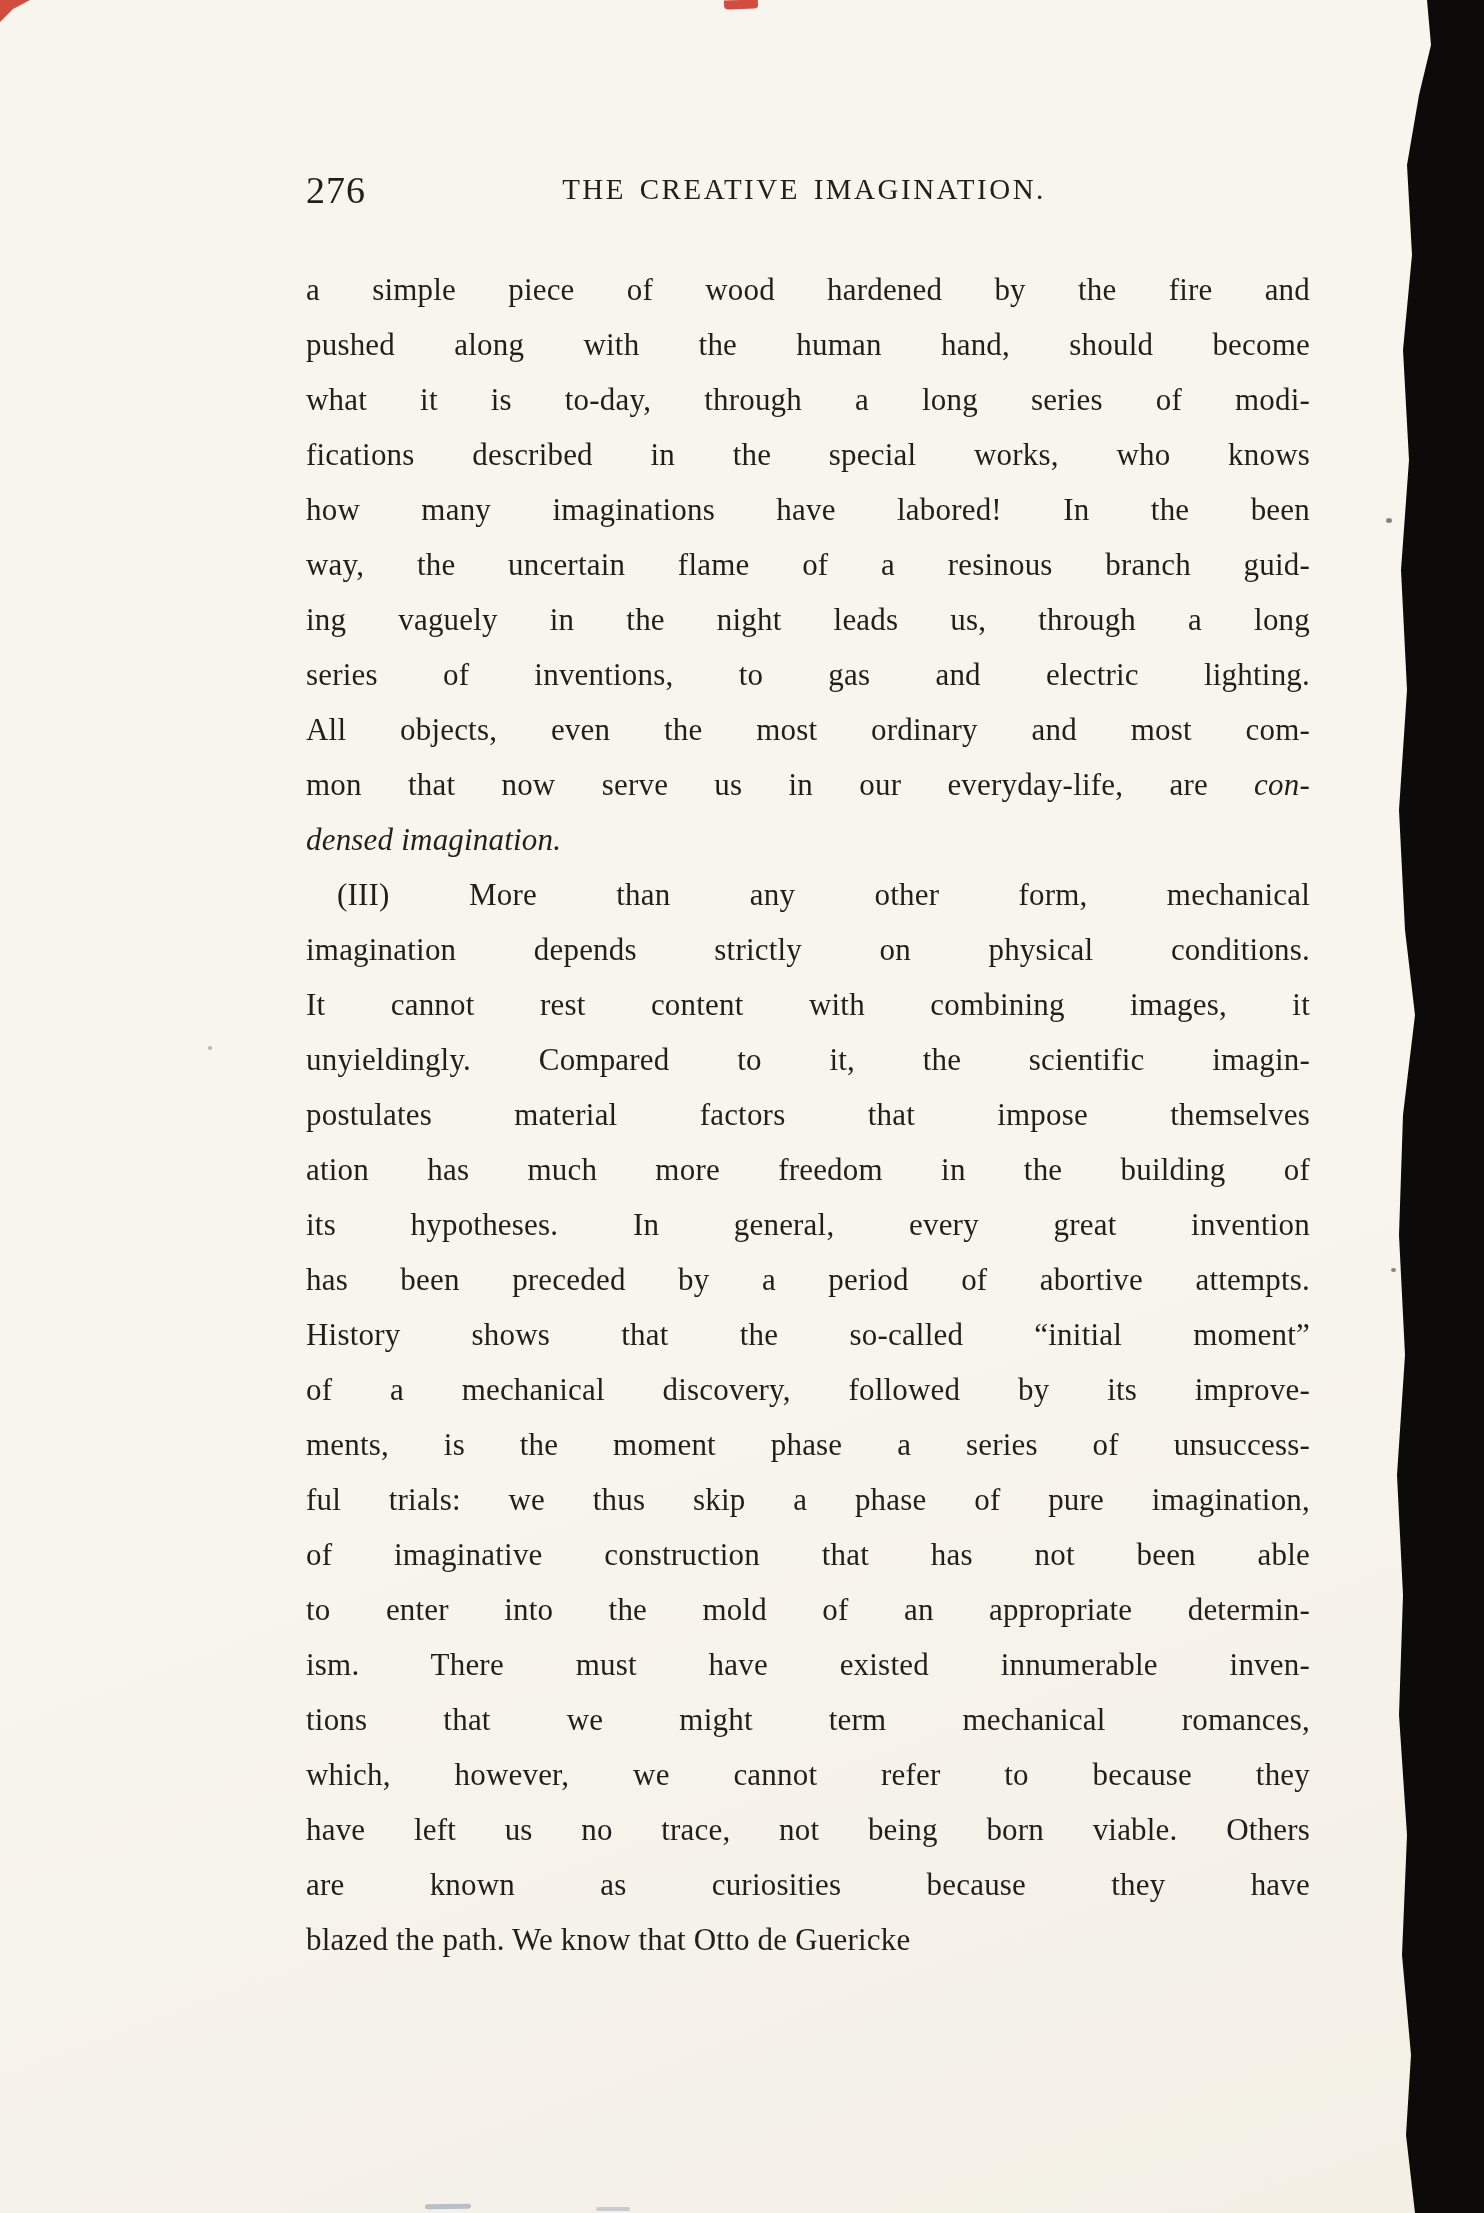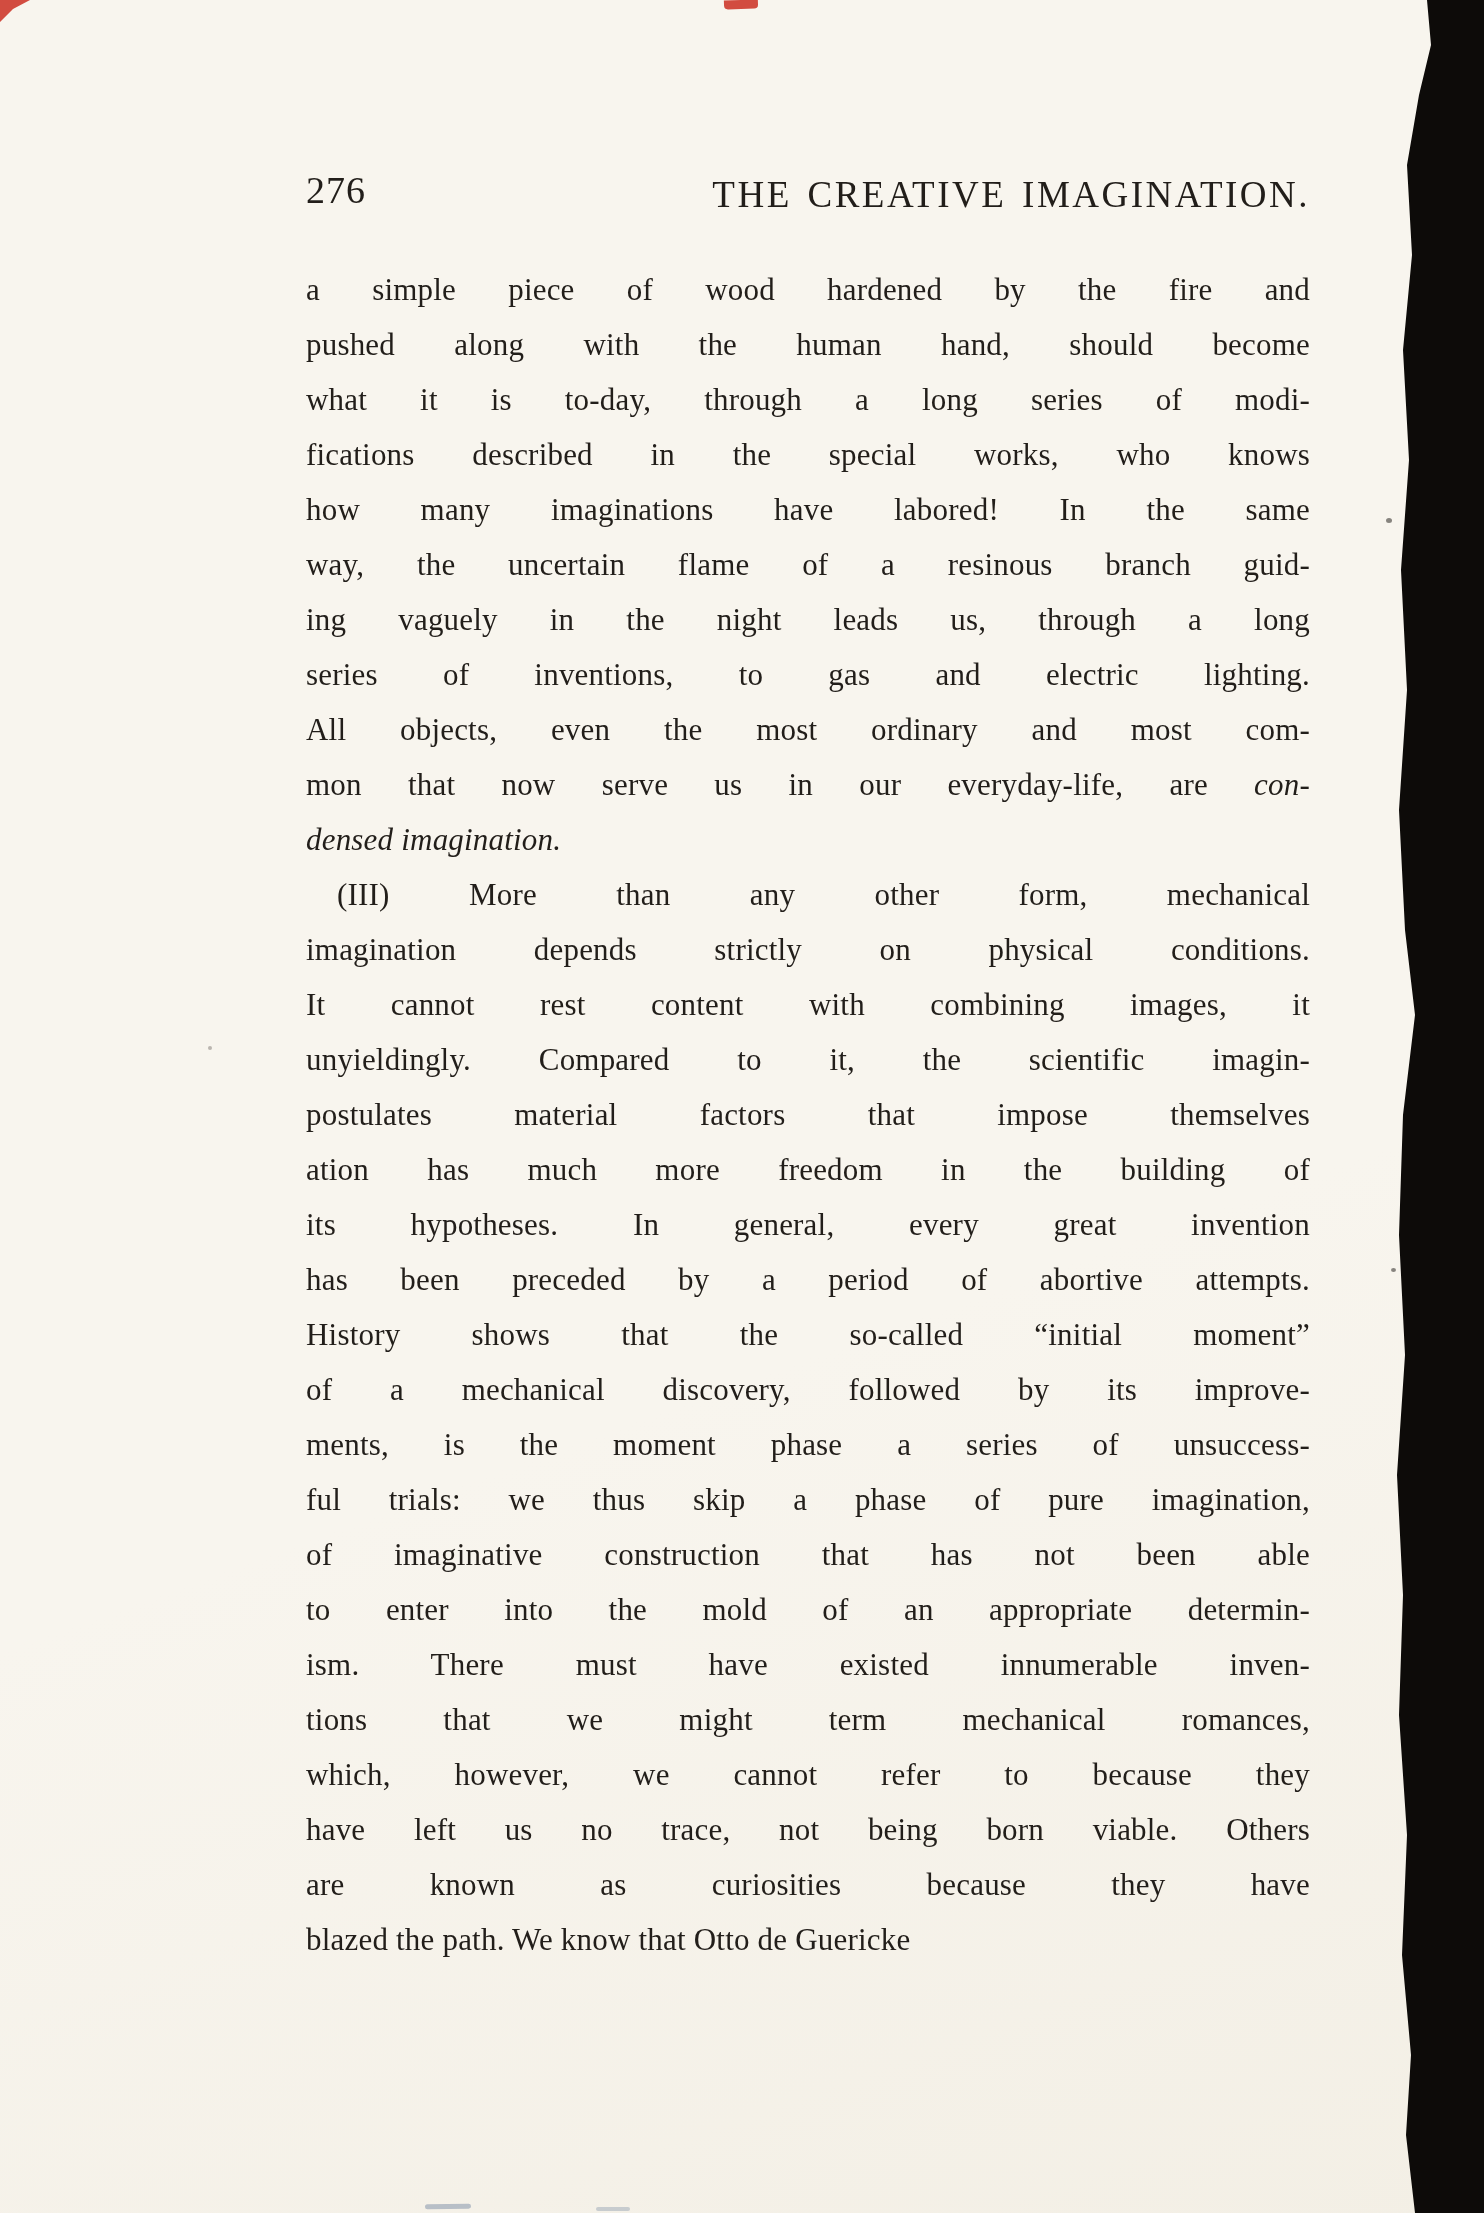--- a/index.html
+++ b/index.html
@@ -22,23 +22,23 @@
 
   
   .header-row{
     position:absolute;top:166px;left:306px;width:1004px;height:50px;
   }
   .page-number{
     position:absolute;left:0;top:2px;
     font-size:38px;letter-spacing:1px;
   }
   .running-title{
-    position:absolute;left:0;right:0;top:7px;
-    text-align:right;
-    font-size:37px;letter-spacing:2.5px;
+    position:absolute;left:0;right:8px;top:7px;
+    text-align:center;
+    font-size:29px;letter-spacing:2.5px;
     word-spacing:4px;
   }
 
   
   .text-block{
     position:absolute;top:262px;left:306px;width:1004px;
     font-size:31px;line-height:55px;
     letter-spacing:0.2px;
   }
   .line{
@@ -91,21 +91,21 @@
   <div class="header-row">
     <span class="page-number">276</span>
     <span class="running-title">THE CREATIVE IMAGINATION.</span>
   </div>
 
   <div class="text-block">
       <div class="line">a simple piece of wood hardened by the fire and</div>
       <div class="line">pushed along with the human hand, should become</div>
       <div class="line">what it is to-day, through a long series of modi-</div>
       <div class="line">fications described in the special works, who knows</div>
-      <div class="line">how many imaginations have labored!  In the same</div>
+      <div class="line">how many imaginations have labored!  In the been</div>
       <div class="line">way, the uncertain flame of a resinous branch guid-</div>
       <div class="line">ing vaguely in the night leads us, through a long</div>
       <div class="line">series of inventions, to gas and electric lighting.</div>
       <div class="line">All objects, even the most ordinary and most com-</div>
       <div class="line">mon that now serve us in our everyday-life, are <i>con-</i></div>
       <div class="line last"><i>densed imagination.</i></div>
       <div class="line indent">(III) More than any other form, mechanical</div>
       <div class="line">imagination depends strictly on physical conditions.</div>
       <div class="line">It cannot rest content with combining images, it</div>
       <div class="line">unyieldingly.  Compared to it, the scientific imagin-</div>

